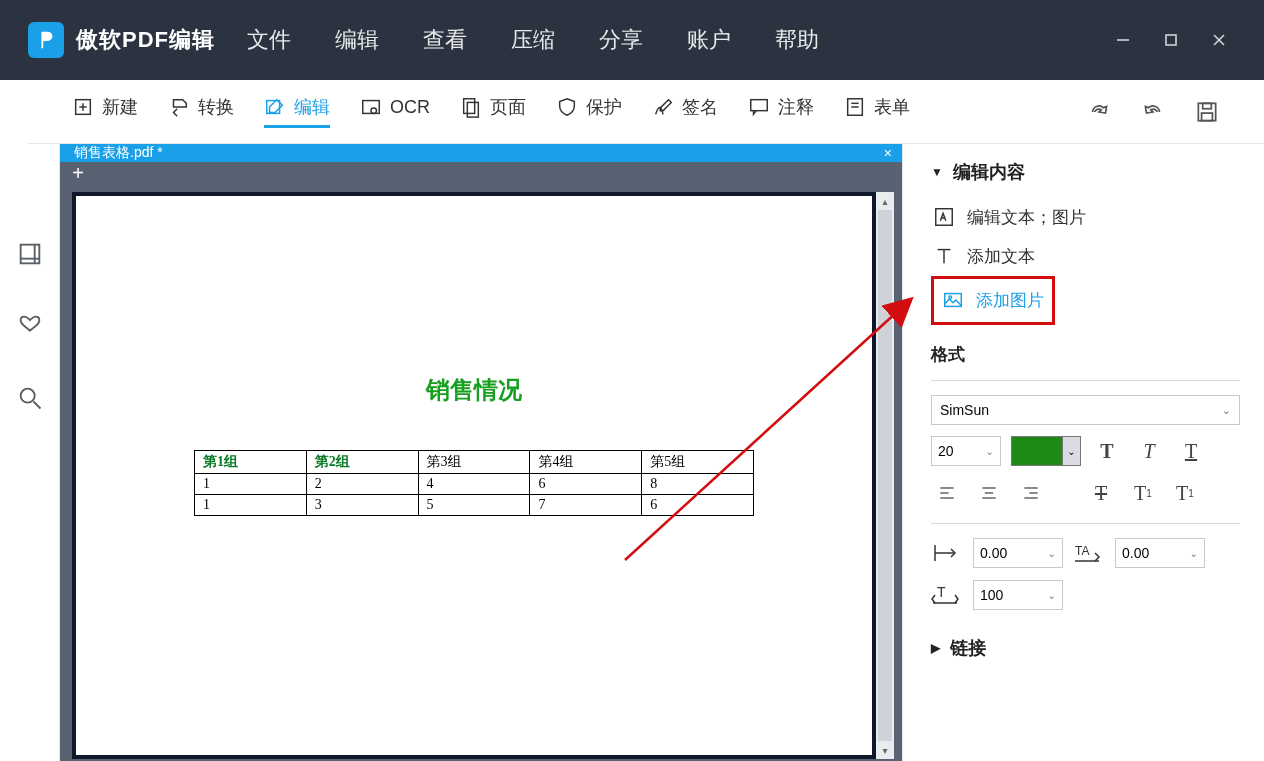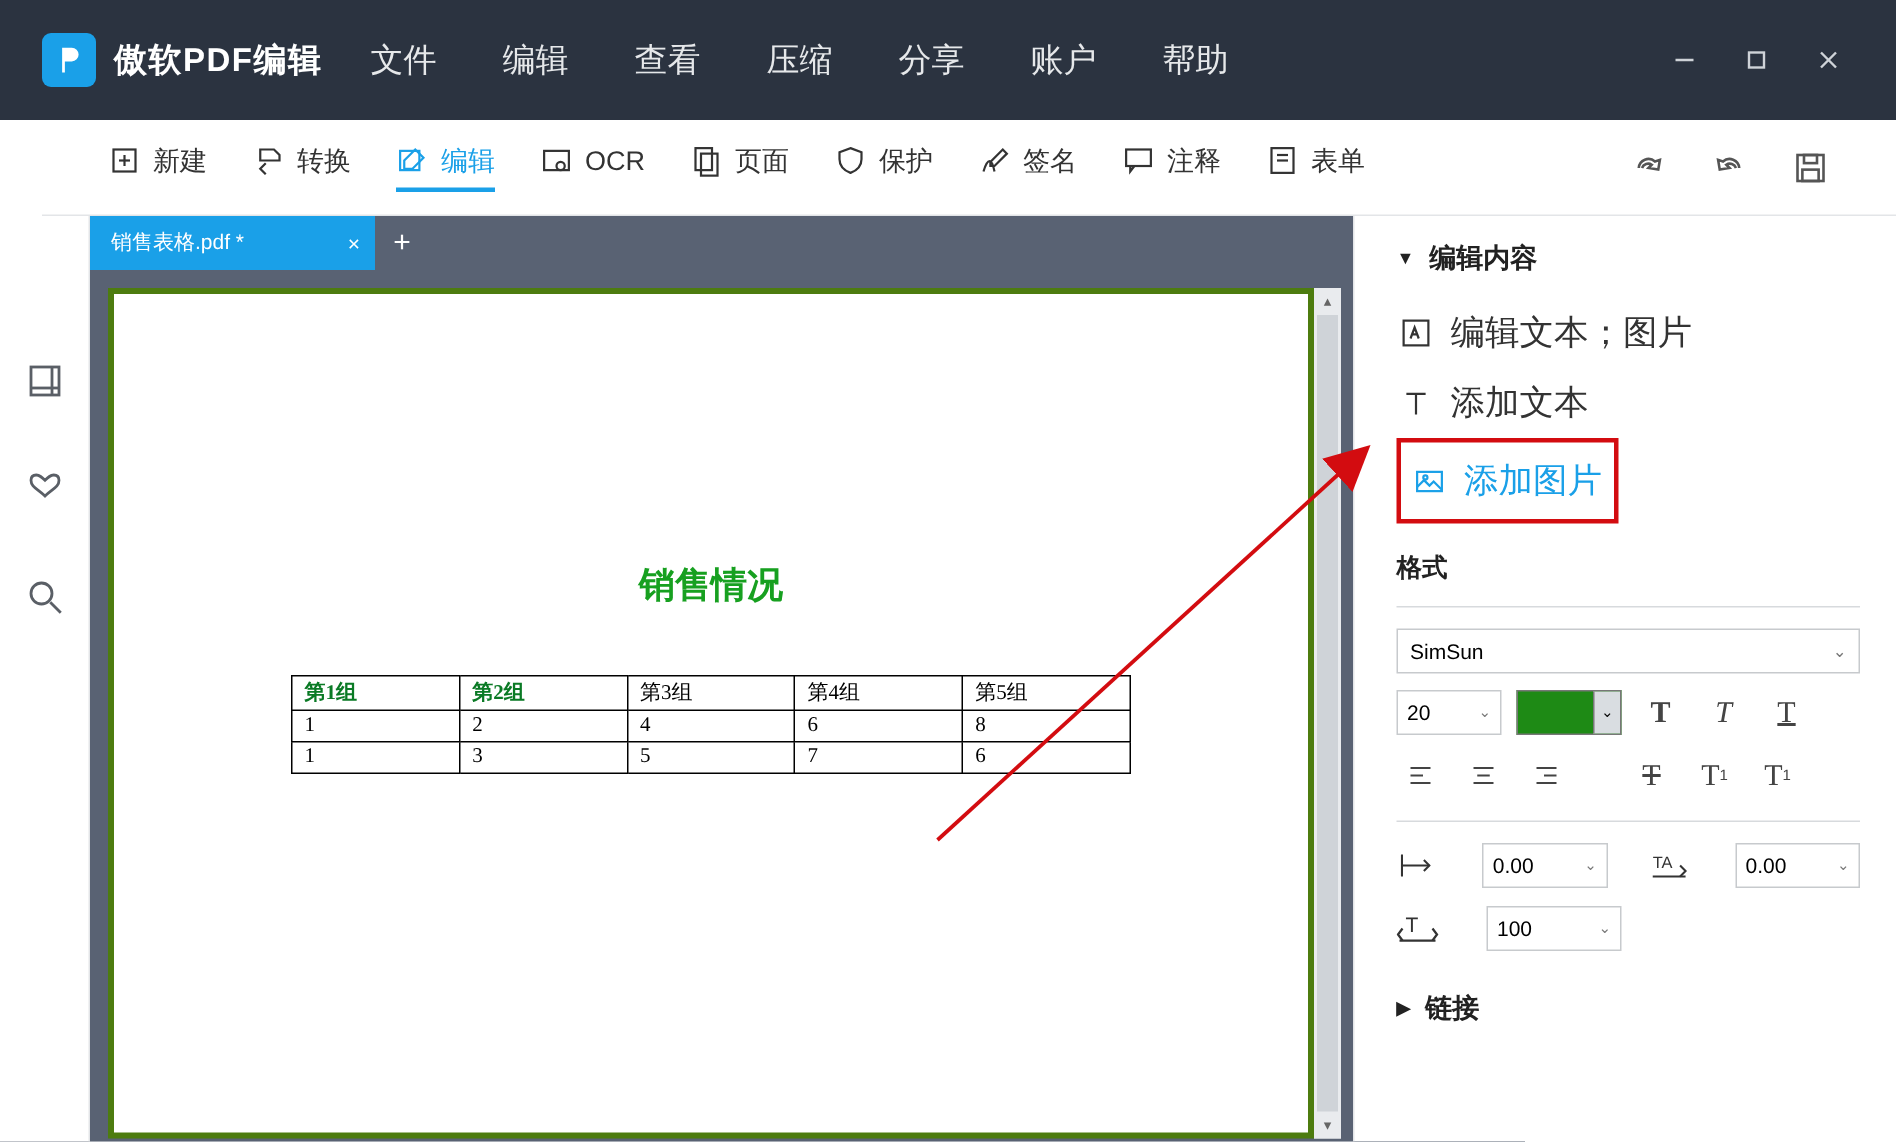--- a/index.html
+++ b/index.html
@@ -28,54 +28,54 @@
 
 .main { display: flex; height: calc(100% - 144px); }
 
 
 .mini-sidebar { width: 60px; background:#fff; border-right:1px solid #e3e5e8; display:flex; flex-direction:column; align-items:center; padding-top:96px; gap:44px;}
 .mini-icon { width:28px; height:28px; color:#5a5f66; cursor:pointer;}
 .mini-icon svg{width:100%;height:100%;stroke:currentColor;fill:none;stroke-width:1.6;}
 
 
 .doc-wrap { flex:1; display:flex; flex-direction:column; background:#fff; position:relative;}
-.tabbar { height: 36px; background:#596273; display:flex; align-items:stretch;}
+.tabbar { height: 36px; background:#596273; display:flex; align-items:stretch;flex-direction:column;}
 .doc-tab { background:#1aa0e8; color:#fff; font-size:14px; display:flex; align-items:center; padding: 0 40px 0 14px; position:relative; min-width:190px; font-family: "SimSun", monospace;}
 .doc-tab .close { position:absolute; right:10px; top:50%; transform:translateY(-50%); font-size:14px; cursor:pointer;}
 .new-tab { width:36px; display:flex; align-items:center; justify-content:center; color:#fff; font-size:20px; cursor:pointer;}
 .canvas-outer { flex:1; background:#596273; display:flex; padding:12px 8px 2px 12px; position:relative; overflow:hidden;}
-.canvas-scroll { background:#4d7c0f; flex:1; position:relative; padding:4px; display:flex;}
+.canvas-scroll { background:#0f172a; flex:1; position:relative; padding:4px; display:flex;}
 .page { background:#fff; flex:1; position:relative; }
 .page-title { color:#17a020; font-size:24px; font-weight:bold; text-align:center; padding-top:178px;}
 .sales-table { margin: 44px auto 0; border-collapse: collapse; width: 560px; }
 .sales-table td { border:1px solid #000; padding:2px 8px; font-size:14px; font-family:"SimSun",serif;}
 .sales-table td.h { color:#0a7a25; font-weight:bold;}
 .vscroll { width:18px; background:#e9ebee; position:relative;}
 .vscroll::before{content:"";position:absolute;top:4px;left:2px;right:2px;bottom:4px;background:#cfd3d8;border-radius:2px;}
 .vscroll .up, .vscroll .down{position:absolute;left:0;right:0;height:18px;background:#e9ebee;display:flex;align-items:center;justify-content:center;color:#666;font-size:10px;}
 .vscroll .up{top:0;} .vscroll .down{bottom:0;}
 
 
 .panel { width: 362px; border-left:1px solid #e3e5e8; padding: 12px 24px 0 28px; overflow-y:auto;}
 .section-head { display:flex; align-items:center; gap:10px; font-size:18px; font-weight:bold; color:#222; margin: 4px 0 14px;}
 .section-head .caret { font-size:12px;}
-.panel-row { display:flex; align-items:center; gap:12px; font-size:23px; color:#333; padding:8px 2px; cursor:pointer;}
+.panel-row { display:flex; gap:12px; font-size:17px; color:#333; padding:8px 2px; cursor:pointer;}
 .panel-row svg { width:22px; height:22px; stroke:currentColor; fill:none; stroke-width:1.6;}
 .panel-row.highlight { color:#1aa0e8; border:3px solid #d30c10; padding:10px 8px; display:inline-flex; margin-bottom:6px;}
 .subhead { font-size:17px; font-weight:bold; margin:12px 0 8px; color:#222;}
 .select { border:1px solid #c7cacd; height:30px; display:flex; align-items:center; padding:0 8px; font-size:14px; background:#fff; position:relative; cursor:pointer;}
 .select .chev{margin-left:auto;font-size:11px;color:#777;}
 .row { display:flex; align-items:center; gap:10px; margin:10px 0;}
 .numsel { border:1px solid #c7cacd; height:30px; width:70px; display:flex; align-items:center; padding:0 6px; font-size:14px; background:#fff; cursor:pointer;}
 .numsel .chev{margin-left:auto;font-size:10px;color:#777;}
 .color-swatch { width:70px; height:30px; border:1px solid #777; background:#1e8a15; display:flex;}
 .color-swatch .drop{width:18px;background:#d9dde1;border-left:1px solid #777;margin-left:auto;display:flex;align-items:center;justify-content:center;font-size:10px;}
 .icon-btn { width:32px; height:32px; display:flex; align-items:center; justify-content:center; cursor:pointer; color:#444; font-family: "Times New Roman", serif;}
 .icon-btn svg{width:20px;height:20px;stroke:currentColor;fill:none;stroke-width:1.5;}
-.field-row { display:flex; align-items:center; gap:28px; margin:12px 0;}
+.field-row { display:flex; align-items:center; gap:10px; margin:12px 0;}
 .field-icon { width:32px; height:24px; color:#333;}
 .field-icon svg{width:100%;height:100%;stroke:currentColor;fill:none;stroke-width:1.5;}
 .wsel { border:1px solid #c7cacd; height:30px; width:90px; display:flex; align-items:center; padding:0 6px; font-size:14px; background:#fff; cursor:pointer;}
 .wsel .chev{margin-left:auto;font-size:10px;color:#777;}
 hr.sep{border:none;border-top:1px solid #d7dadd;margin:14px 0;}
 
 
 .arrow-svg { position:absolute; pointer-events:none; z-index:50;}
 .underline{text-decoration:underline;}
 .strike{text-decoration:line-through;}

